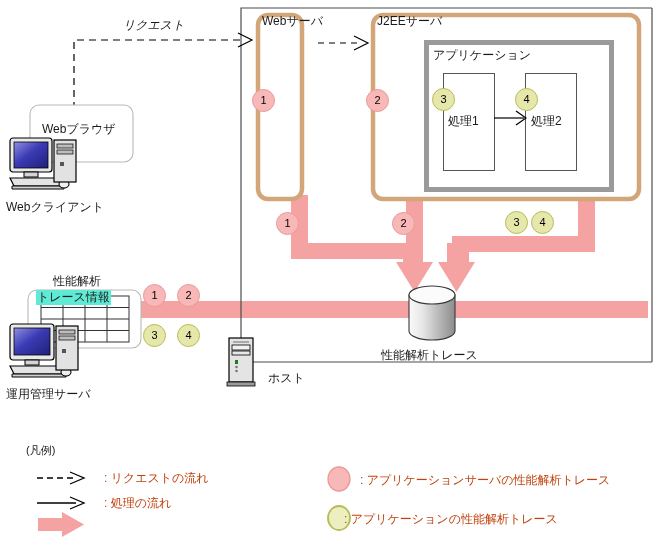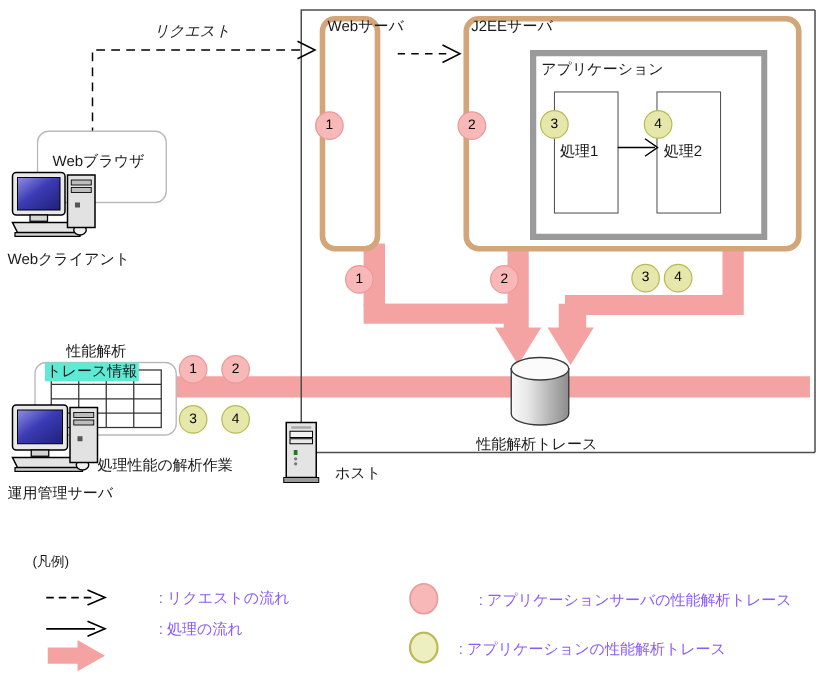--- a/index.html
+++ b/index.html
@@ -14,21 +14,21 @@
   .abs{position:absolute;}
   .lbl{font-size:12px;line-height:1.25;white-space:nowrap;color:#1a1a1a;}
   .num-circle{
     position:absolute;width:21px;height:21px;border-radius:50%;
     display:flex;align-items:center;justify-content:center;
     font-size:11px;line-height:1;color:#000;
   }
   .pink-c{background:#f9b8b8;border:1px solid #e89a9a;}
   .olive-c{background:#e6e7ab;border:1.5px solid #b9bc55;}
   svg{display:block;}
-  .legend-txt{font-size:12px;white-space:nowrap;color:#8b5cf6;margin-left:23px;}
+  .legend-txt{font-size:12px;white-space:nowrap;color:#c2410c;}
 </style>
 </head>
 <body>
 
 <div id="stage">
 
   <svg class="abs" style="left:0;top:0;" width="657" height="420">
     <g fill="#F5A2A2">
 
       <path d="M291,195 L308,195 L308,243 L415,243 L415,258 L291,258 L291,243 L291,243 Z"></path>
@@ -195,21 +195,20 @@
     <rect x="6" y="6" width="36" height="27" fill="url(#scr)" stroke="#000" stroke-width="0.8"></rect>
     <rect x="17" y="38" width="14" height="5" fill="#d5d5d5" stroke="#000" stroke-width="1"></rect>
     <path d="M2,44 L54,44 L58,52 L6,52 Z" fill="#e4e4e4" stroke="#000" stroke-width="1.2"></path>
     <path d="M4,52 L58,52 L58,55 L4,55 Z" fill="#d0d0d0" stroke="#000" stroke-width="1"></path>
     <ellipse cx="58" cy="50" rx="5" ry="4" fill="#f0f0f0" stroke="#000" stroke-width="1.1"></ellipse>
     <rect x="48" y="4" width="22" height="44" fill="#e2e2e2" stroke="#000" stroke-width="1.2"></rect>
     <rect x="51" y="8" width="16" height="4" fill="#bdbdbd" stroke="#000" stroke-width="0.7"></rect>
     <rect x="51" y="14" width="16" height="4" fill="#bdbdbd" stroke="#000" stroke-width="0.7"></rect>
     <rect x="54" y="27" width="4" height="4" fill="#555"></rect>
   </svg>
-  <div class="abs lbl" style="left:78px;top:365px;">処理性能の解析作業</div>
   <div class="abs lbl" style="left:6px;top:387px;">運用管理サーバ</div>
 
   <div class="abs lbl" style="left:26px;top:444px;font-size:11px;">(凡例)</div>
 
   <svg class="abs" style="left:36px;top:470px;" width="60" height="16">
     <line x1="1" y1="8" x2="38" y2="8" stroke="#000" stroke-width="1.4" stroke-dasharray="6,4"></line>
     <polyline points="34,2 48,8 34,14" fill="none" stroke="#000" stroke-width="1.3"></polyline>
   </svg>
   <div class="abs legend-txt" style="left:104px;top:470px;">: リクエストの流れ</div>
 

